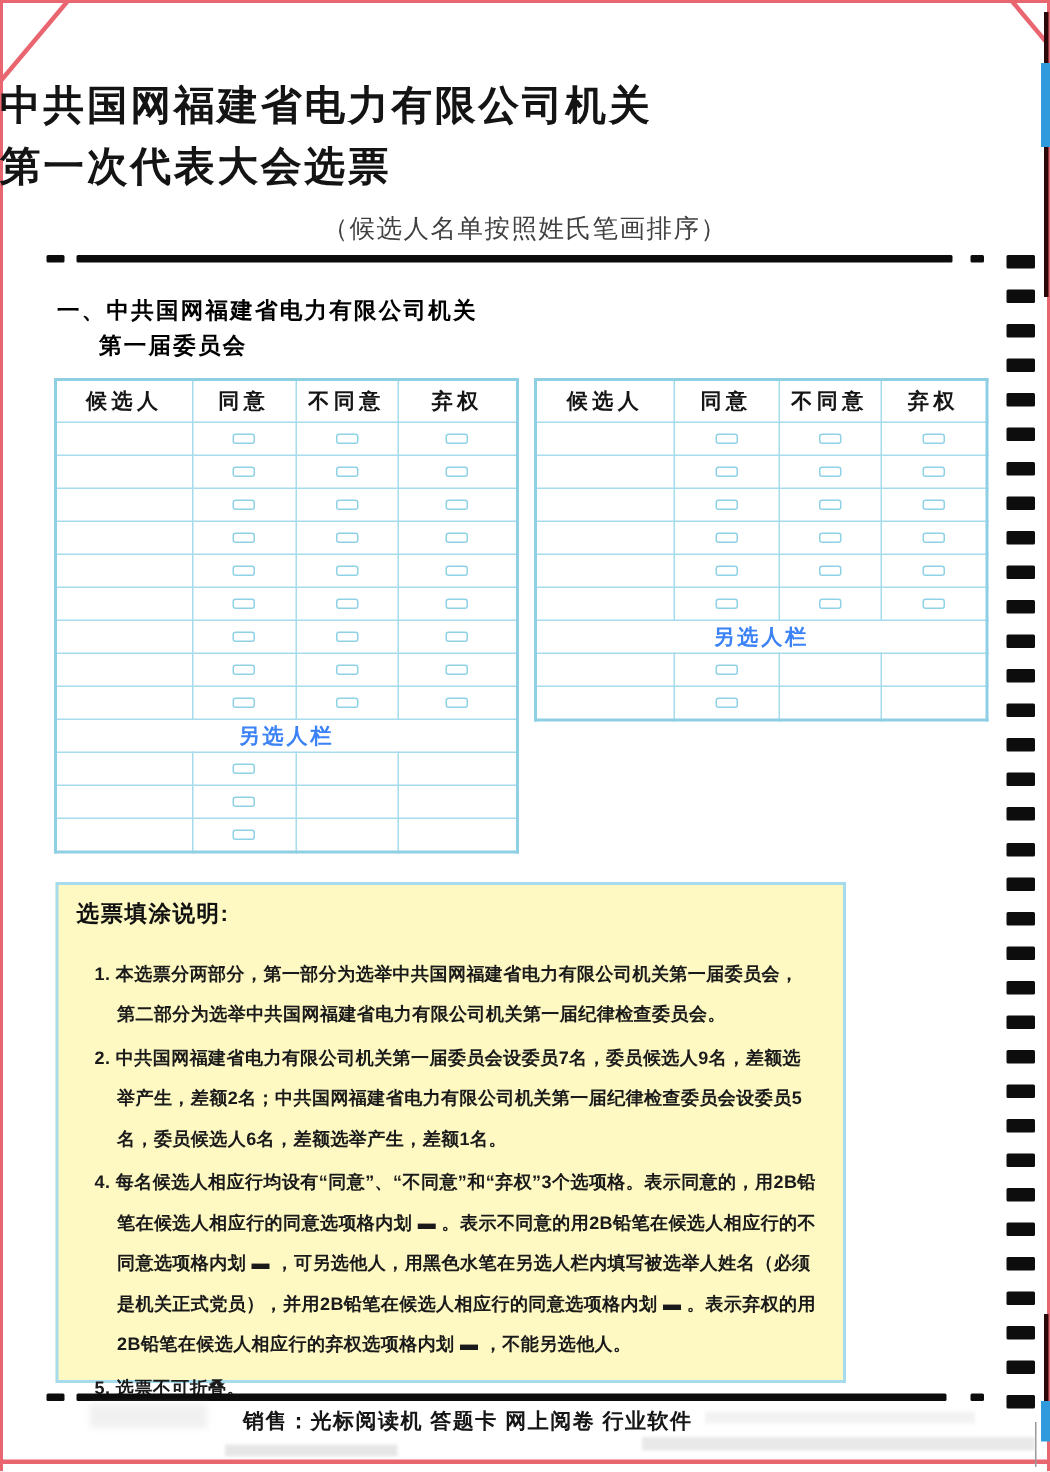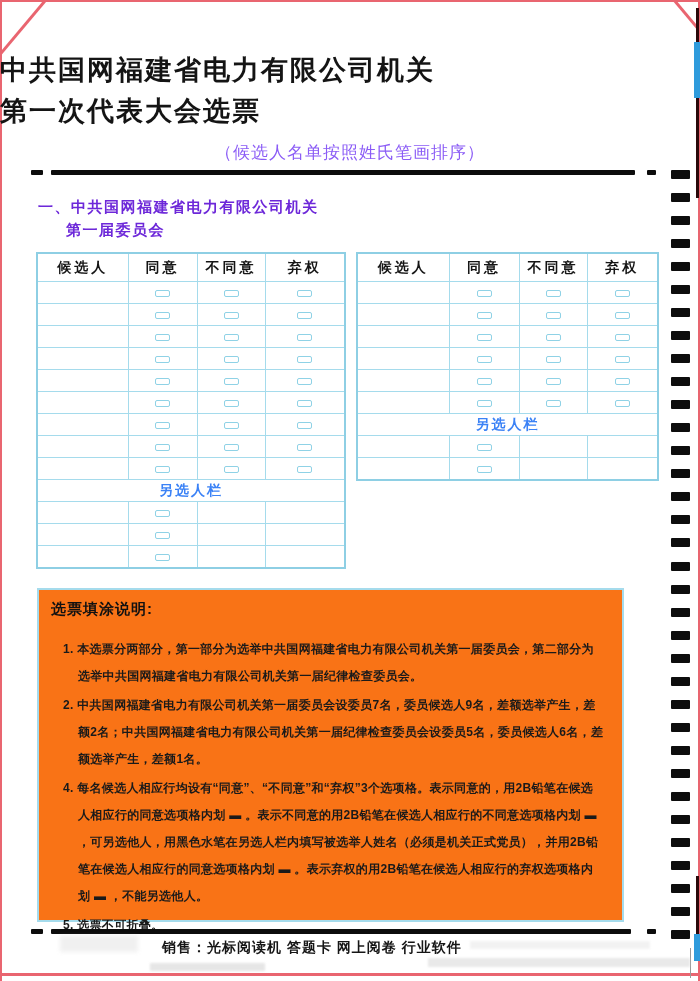--- a/index.html
+++ b/index.html
@@ -20,48 +20,48 @@
   .strip-blue-top{left:694px;top:42px;width:6px;height:56px;background:var(--edge-blue,#2f9bdc);}
   .strip-black-bottom{left:696px;top:876px;width:3px;height:60px;background:#2a080a;}
   .strip-blue-bottom{left:694px;top:934px;width:6px;height:27px;background:var(--edge-blue,#2f9bdc);}
   .artifact-line{left:690px;top:948px;width:1px;height:30px;background:#9a9a9a;position:absolute;}
   
   .title{position:absolute;left:0;width:100%;font-weight:bold;
          font-size:27px;letter-spacing:2px;color:var(--ink,#141414);}
   .title1{top:52px;}
   .title2{top:93px;}
   .subtitle{position:absolute;left:0;width:100%;text-align:center;font-size:17px;letter-spacing:1px;
-            font-family:"Liberation Serif","DejaVu Serif",serif;color:#8b5cf6;top:141px;}
+            font-family:"Liberation Serif","DejaVu Serif",serif;color:#404040;top:141px;}
   
   .sep{position:absolute;background:#0c0c0c;border-radius:1px;height:5px;}
   .sep-d1t{left:31px;top:170px;width:12px;}
   .sep-lt{left:51px;top:170px;width:584px;}
   .sep-d2t{left:647px;top:170px;width:9px;}
   .sep-d1b{left:31px;top:929px;width:12px;}
   .sep-lb{left:51px;top:929px;width:580px;}
   .sep-d2b{left:647px;top:929px;width:9px;}
   .tmark{position:absolute;left:671px;width:19px;height:9px;background:#0d0d0d;border-radius:1px;}
   
-  .sec{position:absolute;font-size:15px;font-weight:bold;letter-spacing:1.5px;color:#6d28d9;white-space:nowrap;}
+  .sec{position:absolute;font-size:15px;font-weight:bold;letter-spacing:1.5px;color:#000000;white-space:nowrap;}
   .sec1a{left:38px;top:198px;}  .sec1b{left:66px;top:221px;}
   .sec2a{left:360px;top:198px;} .sec2b{left:388px;top:221px;}
   
   table.ballot{position:absolute;border-collapse:collapse;table-layout:fixed;background:#fff;
                border:2px solid var(--grid-strong,#8ecfe4);}
   table.ballot th,table.ballot td{border:1px solid var(--grid,#a5dbec);padding:0;text-align:center;vertical-align:middle;}
   table.ballot th{height:27px;font-size:14px;font-weight:bold;letter-spacing:3px;color:#151515;}
   table.ballot td{height:21px;}
   #table-left{left:36px;top:252px;width:308px;}
   #table-right{left:356px;top:252px;width:301px;}
   .writein-label{font-size:14px;font-weight:bold;letter-spacing:2px;color:#3b82f6;height:22px;}
   .bubble{display:inline-block;width:13px;height:5px;border:1.5px solid var(--bubble,#8fd2e6);
           border-radius:2px;background:#fff;vertical-align:middle;}
   
-  .instructions{position:absolute;left:37px;top:588px;width:587px;height:334px;box-sizing:border-box;
-                border:2px solid var(--grid,#a5dbec);padding:10px 18px 0 10px;background:#f97316;}
+  .instructions{position:absolute;left:37px;top:588px;width:527px;height:334px;box-sizing:border-box;
+                border:2px solid var(--grid,#a5dbec);padding:10px 18px 0 10px;background:#fef9c3;}
   .instructions h2{margin:0 0 17px 2px;font-size:15px;font-weight:bold;letter-spacing:1px;color:#111;}
   .instructions p{margin:0 0 2px 0;font-size:12px;font-weight:bold;line-height:27px;
                   padding-left:29px;text-indent:-15px;letter-spacing:0.3px;color:#1a1a1a;}
   
   .sales{position:absolute;left:162px;top:939px;font-size:14px;font-weight:bold;letter-spacing:1px;color:#161616;white-space:nowrap;}
   .smudge{position:absolute;background:#cfcfcf;}
   .sm1{left:150px;top:963px;width:115px;height:8px;opacity:.5;filter:blur(1px);}
   .sm2{left:428px;top:958px;width:262px;height:9px;opacity:.45;filter:blur(1px);}
   .sm3{left:60px;top:936px;width:78px;height:16px;opacity:.3;filter:blur(2px);}
   .sm4{left:470px;top:941px;width:180px;height:8px;opacity:.25;filter:blur(1px);}

